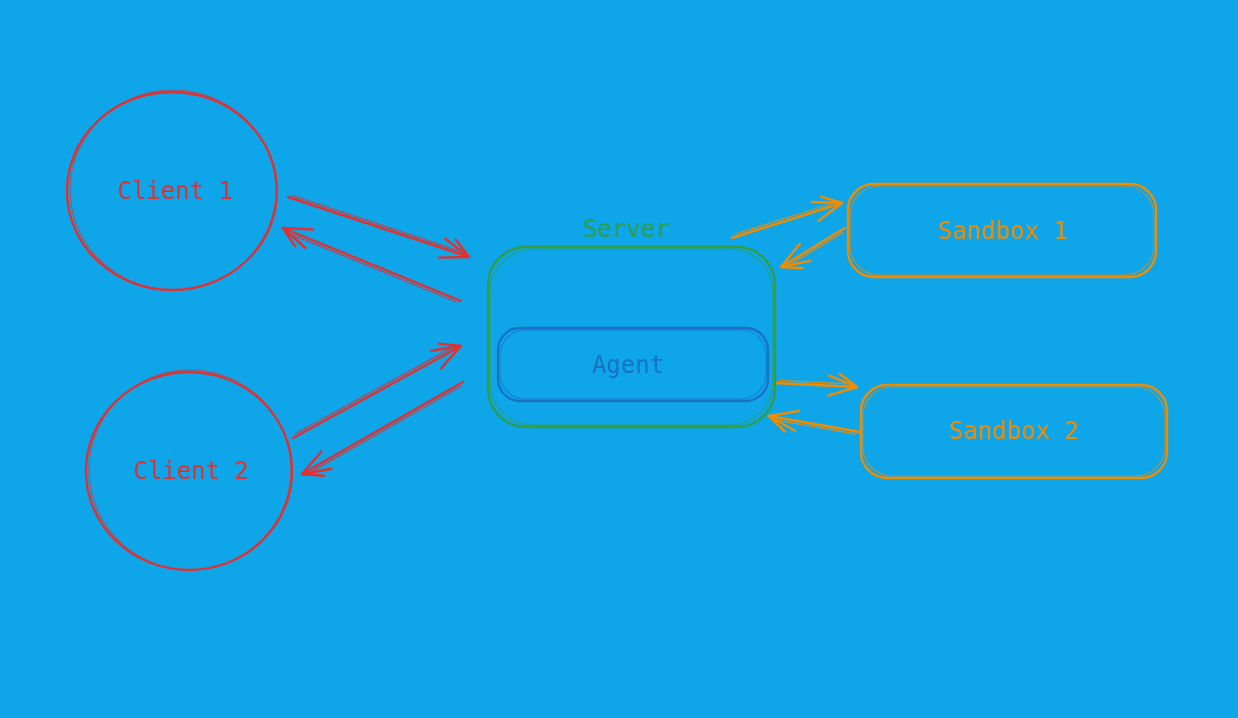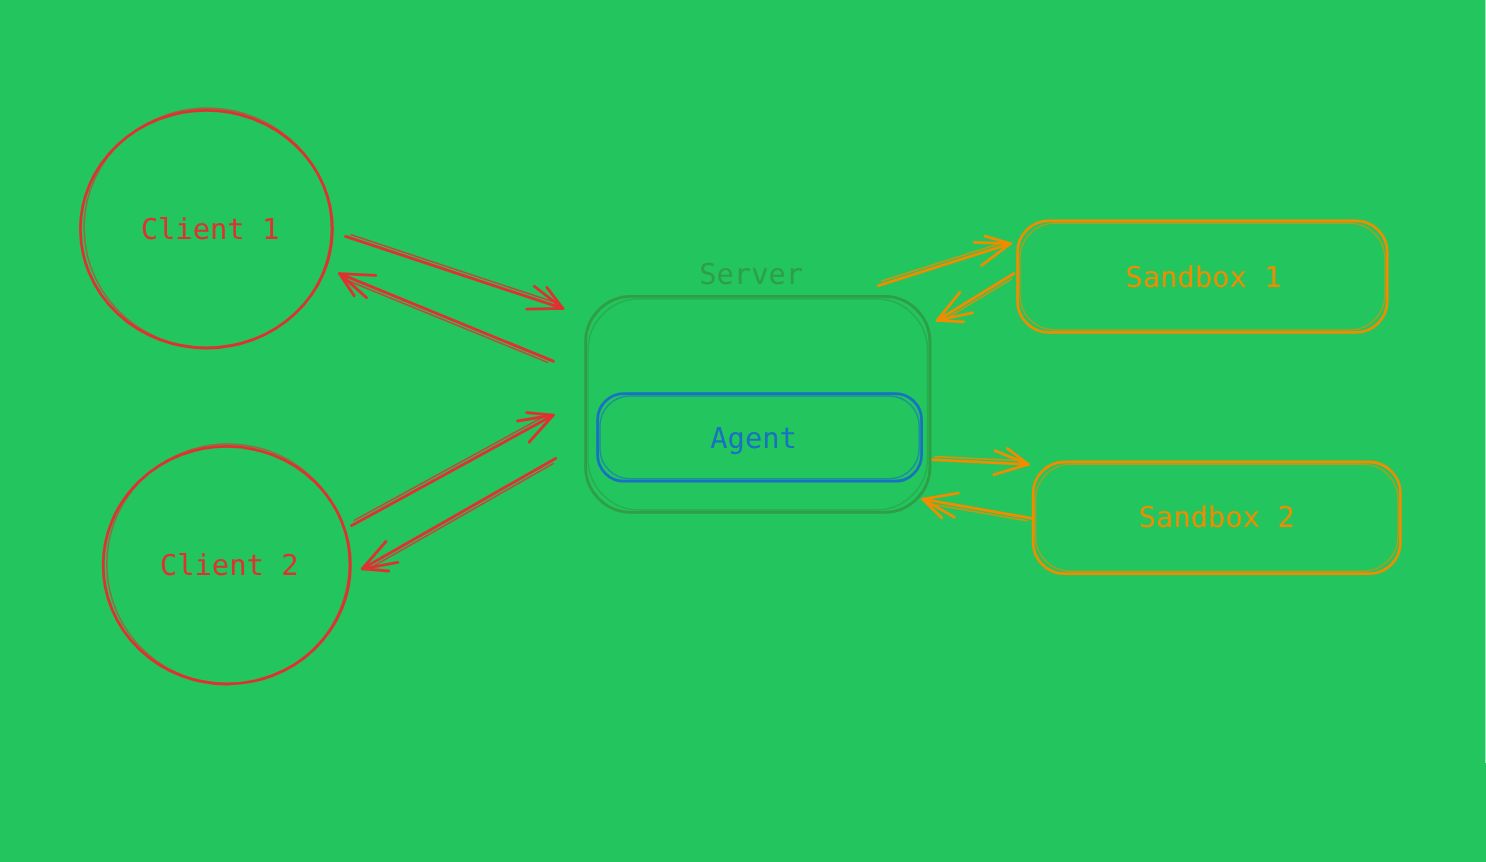--- a/index.html
+++ b/index.html
@@ -1,20 +1,20 @@
 <!DOCTYPE html>
 <html><head>
 <meta charset="utf-8">
 <style>
   html, body { margin: 0; padding: 0; background: #ffffff; }
   .page {
     position: relative;
     width: 1238px;
     height: 718px;
-    background: #22c55e;
+    background: #0ea5e9;
     overflow: hidden;
     font-family: "DejaVu Sans Mono", "Liberation Mono", monospace;
   }
   svg { display: block; }
   
   .shape { fill: none; stroke-width: 2.3; stroke-linecap: round; }
   .sketch { stroke-width: 1.2; opacity: 0.65; }
   .label {
     font-family: "DejaVu Sans Mono", "Liberation Mono", monospace;
     font-size: 24px;

